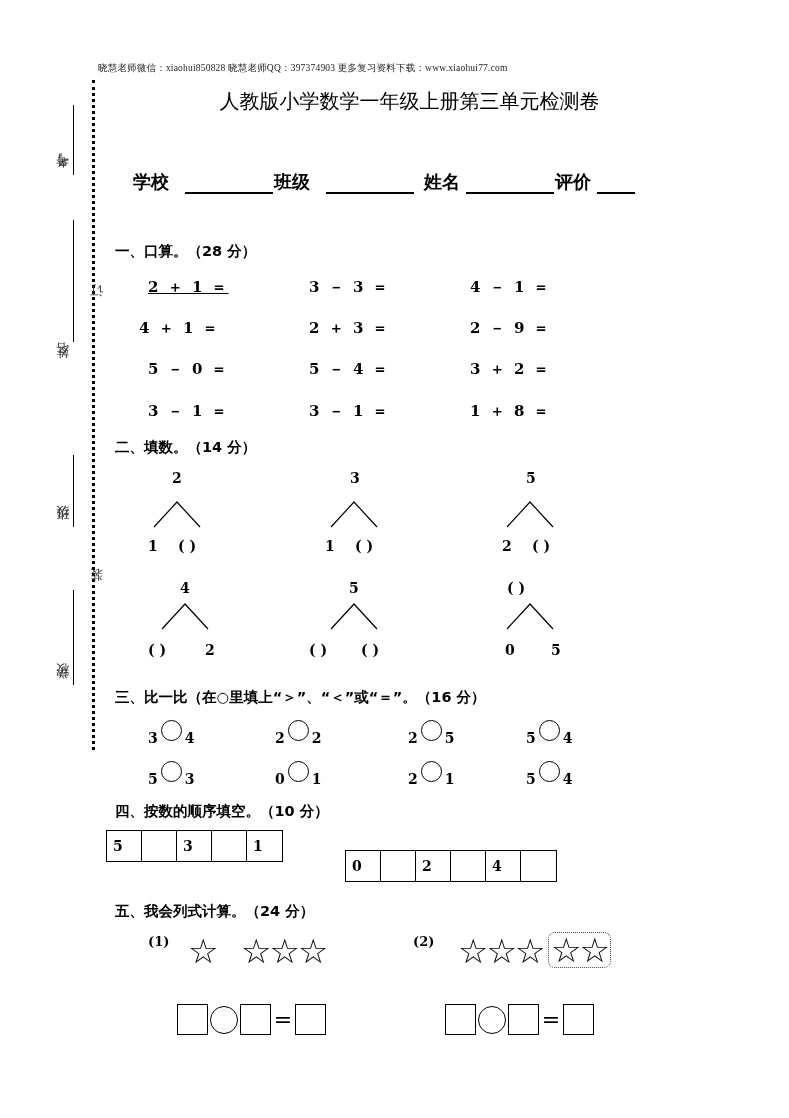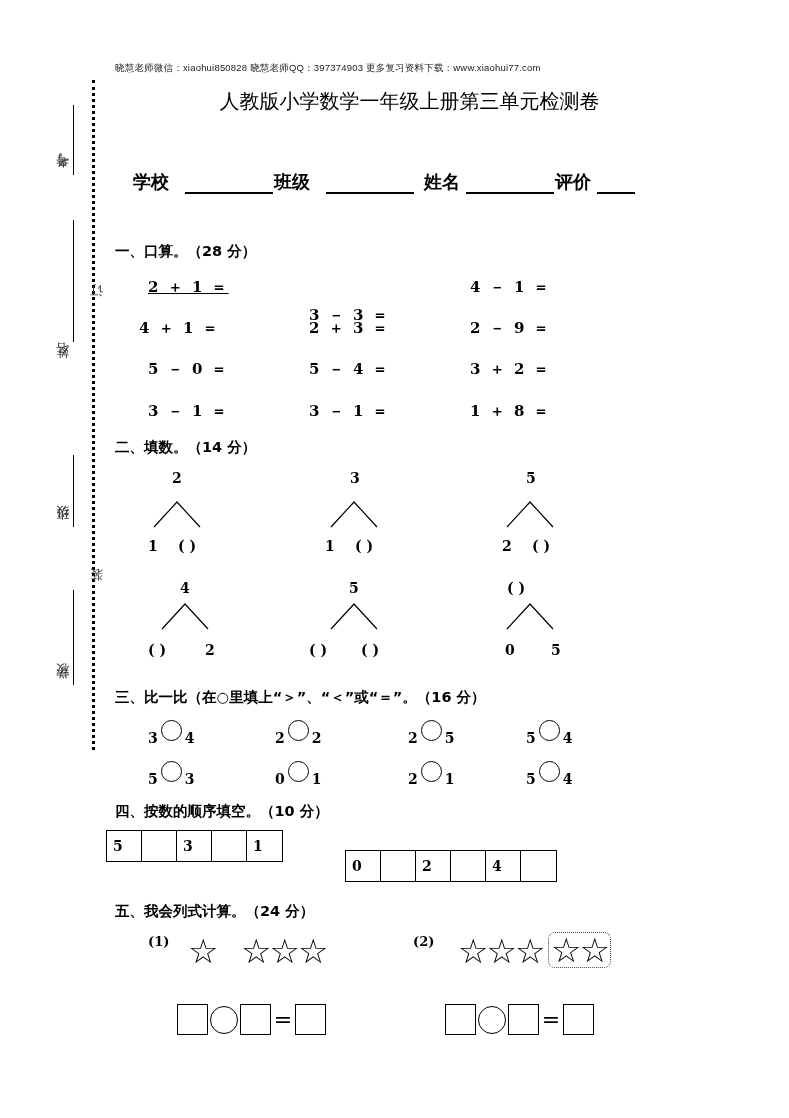--- a/index.html
+++ b/index.html
@@ -1,20 +1,20 @@
 <!DOCTYPE html>
 <html><head>
 <meta charset="utf-8">
 <style>
   html, body { margin:0; padding:0; background:#ffffff; }
   body { width:789px; height:1118px; position:relative; overflow:hidden; color:#000;
          font-family:"DejaVu Serif", serif; }
   .abs { position:absolute; }
-  .header-note { left:115px; top:62px; font-size:9.5px; letter-spacing:0.2px; white-space:nowrap;
-                 font-family:Liberation Sans, sans-serif; color:#222; }
+  .header-note { left:98px; top:62px; font-size:9.5px; letter-spacing:0.2px; white-space:nowrap;
+                 font-family:Liberation Serif, serif; color:#222; }
   .title { left:0; width:789px; top:88px; text-align:center; padding-left:30px; box-sizing:border-box;
            font-size:20px; font-family:"DejaVu Sans", sans-serif; }
   .info { top:170px; font-size:18px; font-weight:bold; font-family:"DejaVu Sans", sans-serif; white-space:nowrap; }
   .blank { display:inline-block; border-bottom:2px solid #000; height:18px; vertical-align:bottom; }
 
   
   .dotline { left:92px; top:80px; width:0; height:670px; border-left:3px dotted #000; }
   .vline { width:0; border-left:1px solid #000; left:73px; }
   .vlabel { left:54px; font-size:13px; writing-mode:vertical-rl; transform:rotate(180deg);
             font-family:"DejaVu Sans", sans-serif; color:#333; letter-spacing:3px; }
@@ -74,21 +74,21 @@
 <div class="abs vlabel" style="top:363px;">姓名</div>
 <div class="abs vline" style="top:455px;height:72px;"></div>
 <div class="abs vlabel" style="top:525px;">班级</div>
 <div class="abs vline" style="top:590px;height:95px;"></div>
 <div class="abs vlabel" style="top:684px;">学校</div>
 <div class="abs dotlabel" style="top:308px;">订</div>
 <div class="abs dotlabel" style="top:592px;">装</div>
 
 <div class="abs sec" style="top:242px;">一、口算。（28 分）</div>
 <div class="abs eq" style="left:148px;top:278px;text-decoration:underline;">2 ＋ 1 ＝</div>
-<div class="abs eq" style="left:309px;top:278px;margin-top:28px;">3 － 3 ＝</div>
+<div class="abs eq" style="left:309px;top:278px;">3 － 3 ＝</div>
 <div class="abs eq" style="left:470px;top:278px;">4 － 1 ＝</div>
 <div class="abs eq" style="left:139px;top:319px;">4 ＋ 1 ＝</div>
 <div class="abs eq" style="left:309px;top:319px;">2 ＋ 3 ＝</div>
 <div class="abs eq" style="left:470px;top:319px;">2 － 9 ＝</div>
 <div class="abs eq" style="left:148px;top:360px;">5 － 0 ＝</div>
 <div class="abs eq" style="left:309px;top:360px;">5 － 4 ＝</div>
 <div class="abs eq" style="left:470px;top:360px;">3 ＋ 2 ＝</div>
 <div class="abs eq" style="left:148px;top:402px;">3 － 1 ＝</div>
 <div class="abs eq" style="left:309px;top:402px;">3 － 1 ＝</div>
 <div class="abs eq" style="left:470px;top:402px;">1 ＋ 8 ＝</div>

